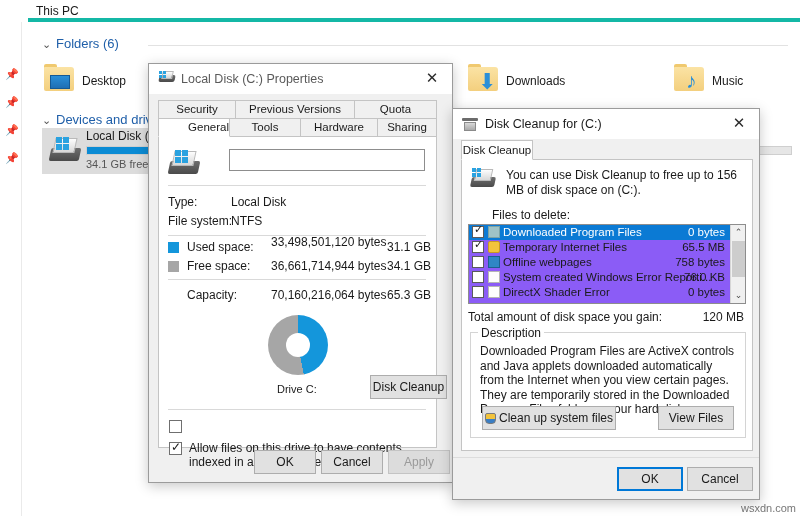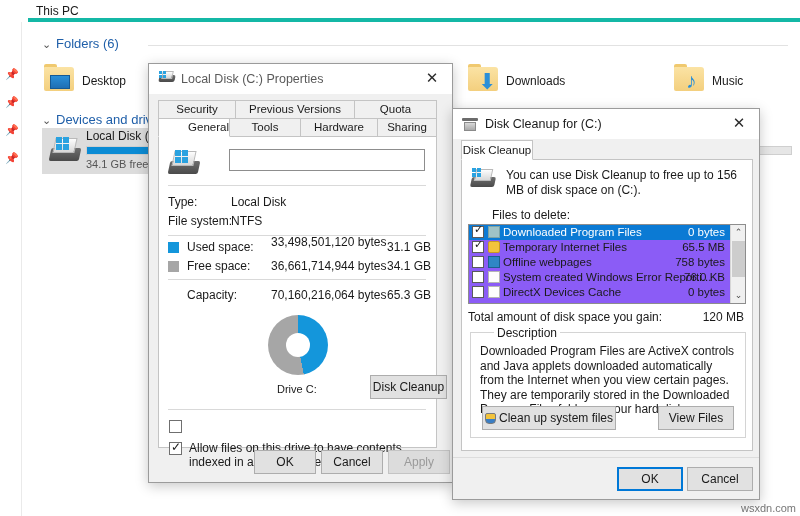--- a/index.html
+++ b/index.html
@@ -132,21 +132,21 @@
   .lrow.sel .rsize { color: #ffffff; }
 
   .scroll-track { position: absolute; top: 0; right: 0; width: 15px; height: 100%; background: #f0f0f0; border-left: 1px solid #d6d6d6; }
   .scroll-btn { position: absolute; left: 0; width: 15px; height: 15px; text-align: center; font-size: 9px; line-height: 15px; color: #4a4a4a; }
   .scroll-thumb { position: absolute; left: 1px; width: 13px; background: #cdcdcd; }
 
   .total-label { position: absolute; font-size: 12px; color: #1a1a1a; }
   .total-value { position: absolute; font-size: 12px; color: #1a1a1a; }
 
   .groupbox { position: absolute; border: 1px solid #d4d4d4; }
-  .groupbox-title { position: absolute; background: #ffffff; font-size: 12px; color: #1a1a1a; padding: 0 3px; margin-left: 16px; }
+  .groupbox-title { position: absolute; background: #ffffff; font-size: 12px; color: #1a1a1a; padding: 0 3px; }
   .desc-text { position: absolute; font-size: 12px; color: #1a1a1a; line-height: 14.5px; }
 
   .shield { position: absolute; width: 13px; height: 13px; }
   .link { position: absolute; font-size: 12px; color: #1061b5; text-decoration: underline; }
   .footer-bar { position: absolute; left: 0; bottom: 0; width: 100%; background: #f0f0f0; border-top: 1px solid #dcdcdc; }
 </style>
 </head>
 <body>
 
 <div id="screen">
@@ -380,21 +380,21 @@
         <div class="lrow" style="top:45px;">
           <div class="rcb"></div>
           <div class="ricon" style="background:#fdfdfd; border:1px solid #b5b5b5;"></div>
           <div class="rname">System created Windows Error Reporti...</div>
           <div class="rsize" style="right:20px;">76.0 KB</div>
         </div>
 
         <div class="lrow" style="top:60px;">
           <div class="rcb"></div>
           <div class="ricon" style="background:#fdfdfd; border:1px solid #b5b5b5;"></div>
-          <div class="rname">DirectX Devices Cache</div>
+          <div class="rname">DirectX Shader Error</div>
           <div class="rsize" style="right:20px;">0 bytes</div>
         </div>
 
         <div class="scroll-track">
           <div class="scroll-btn" style="top:0;">⌃</div>
           <div class="scroll-thumb" style="top:16px; height:36px;"></div>
           <div class="scroll-btn" style="bottom:0;">⌄</div>
         </div>
       </div>
 

